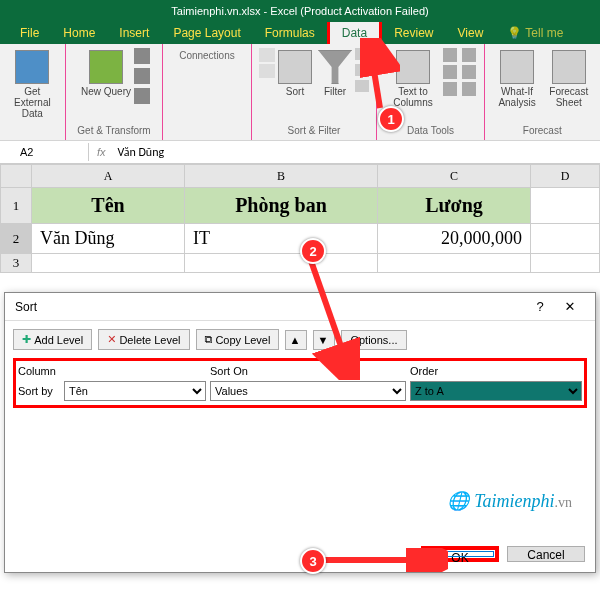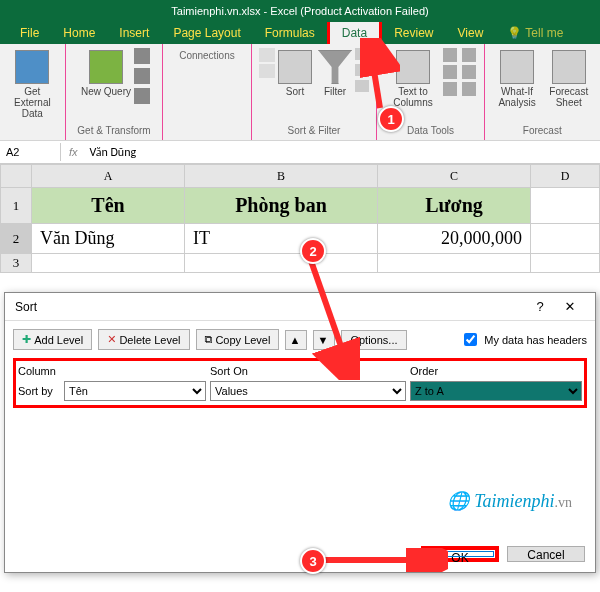--- a/index.html
+++ b/index.html
@@ -8,21 +8,21 @@
 .menubar .tab{color:#fde047;padding:4px 12px;font-size:12px;cursor:pointer}
 .menubar .tab.active{background:#f1f1f1;color:#217346;border:3px solid #ff0000}
 .ribbon{background:#f1f1f1;height:96px;border-bottom:1px solid #d4d4d4;display:flex;position:relative}
 .ribbon-group{border-right:1px solid #ec4899;padding:4px 6px;display:flex;flex-direction:column;justify-content:space-between;align-items:center;text-align:center}
 .ribbon-group .icons{display:flex;align-items:flex-start}
 .ribbon-group .label{font-size:10px;color:#666;padding-top:2px}
 .ribbon-btn{display:flex;flex-direction:column;align-items:center;gap:2px;font-size:10px;color:#444;padding:2px 3px}
 .ribbon-btn .ico{width:20px;height:20px;background:#5b9bd5;border:1px solid #888}
 .ribbon-btn.lg .ico{width:32px;height:32px}
 .namebox-bar{height:22px;border-bottom:1px solid #ccc;display:flex;align-items:center;background:#fff}
-.namebox{width:48px;border-right:1px solid #ccc;padding:3px 6px;font-size:11px}
+.namebox{width:48px;border-right:1px solid #ccc;padding:3px 20px;font-size:11px}
 .fx{padding:0 8px;font-style:italic;color:#888}
 .formula{padding:2px 4px;font-family:Calibri,Arial;font-size:12px}
 .sheet{position:relative}
 table.grid{border-collapse:collapse;width:100%}
 table.grid th,table.grid td{border:1px solid #ccc;font-family:"Times New Roman",serif}
 table.grid .colhdr th{background:#e6e6e6;font-weight:normal;font-size:12px;font-family:"Segoe UI";height:20px}
 table.grid .rowhdr{background:#e6e6e6;text-align:center;width:28px;font-size:13px;font-family:"Segoe UI"}
 table.grid .rowhdr.sel{background:#ccc}
 table.grid td.header{background:#c5e0b3;font-weight:bold;font-size:20px;text-align:center;padding:6px}
 table.grid td.cell{font-size:18px;padding:4px 8px}
@@ -207,24 +207,20 @@
         <span style="color:#c33">✕</span>
         <span>Delete Level</span>
       </button>
     <button>
         <span>⧉</span>
         <span>Copy Level</span>
       </button>
     <button class="sq">▲</button>
     <button class="sq">▼</button>
     <button>Options...</button>
-    <label class="chk">
-        <input type="checkbox" checked="" style=""> 
-        <span>My data has headers</span>
-      </label>
   </div>
   <div class="dlg-body">
     <div class="sort-grid">
       <div class="hdrs">
         <div>Column</div>
         <div>Sort On</div>
         <div>Order</div>
       </div>
       <div class="row">
         <span style="width:42px">Sort by</span>

